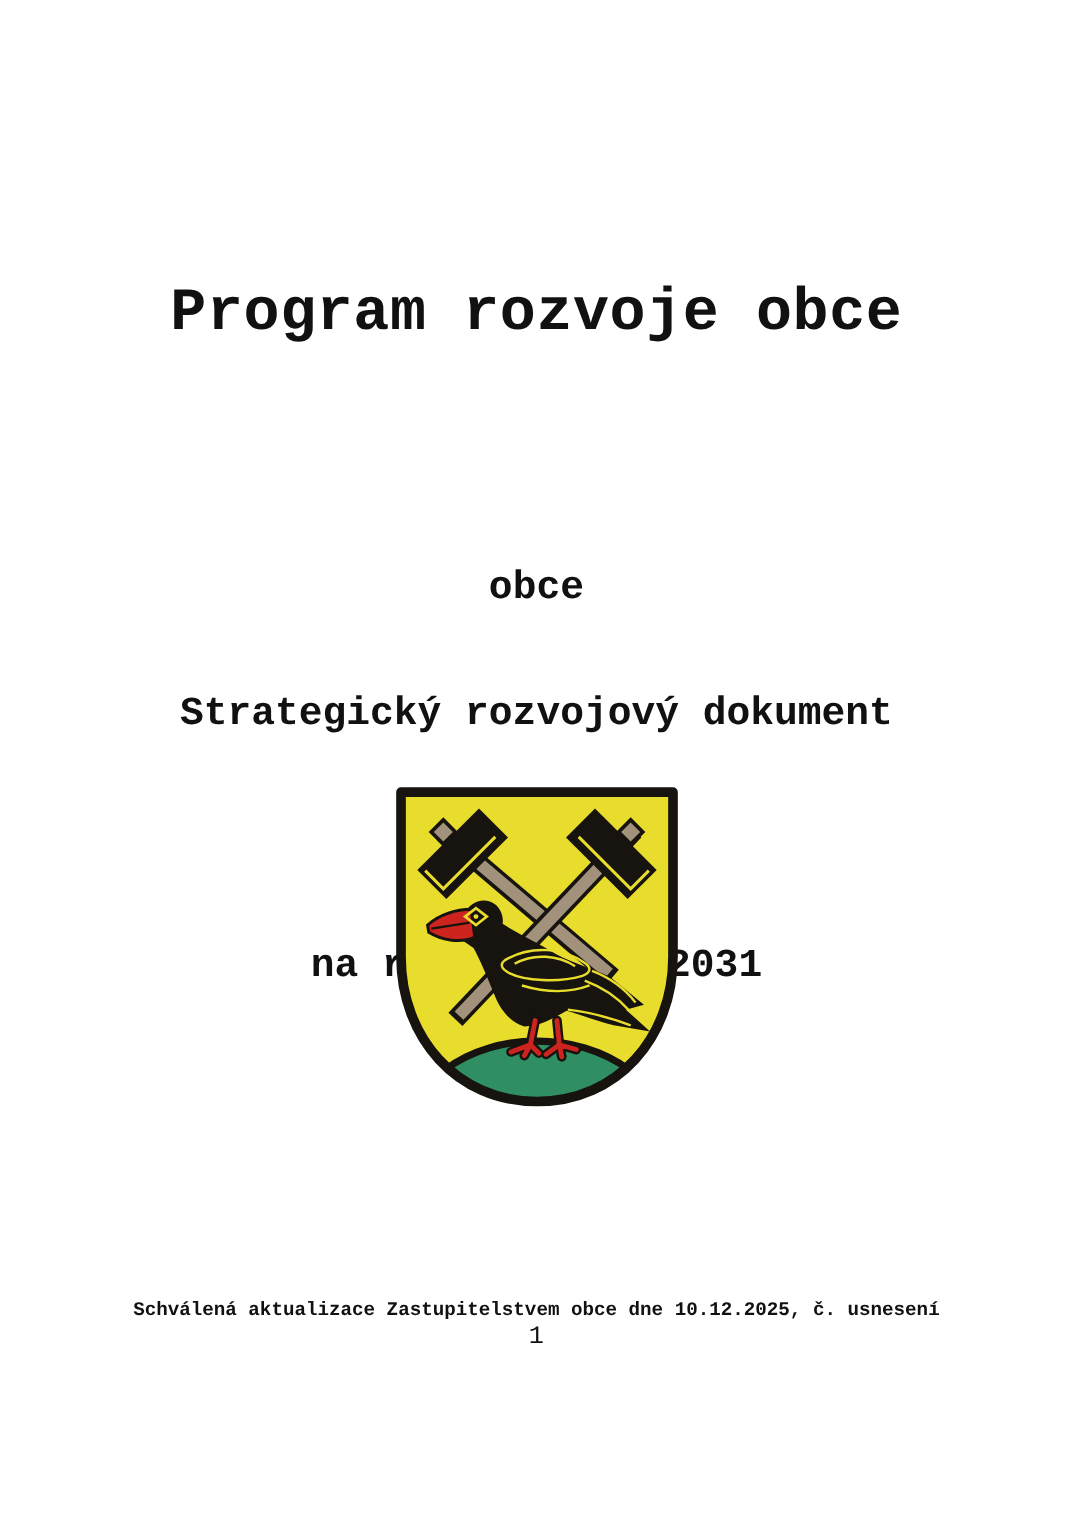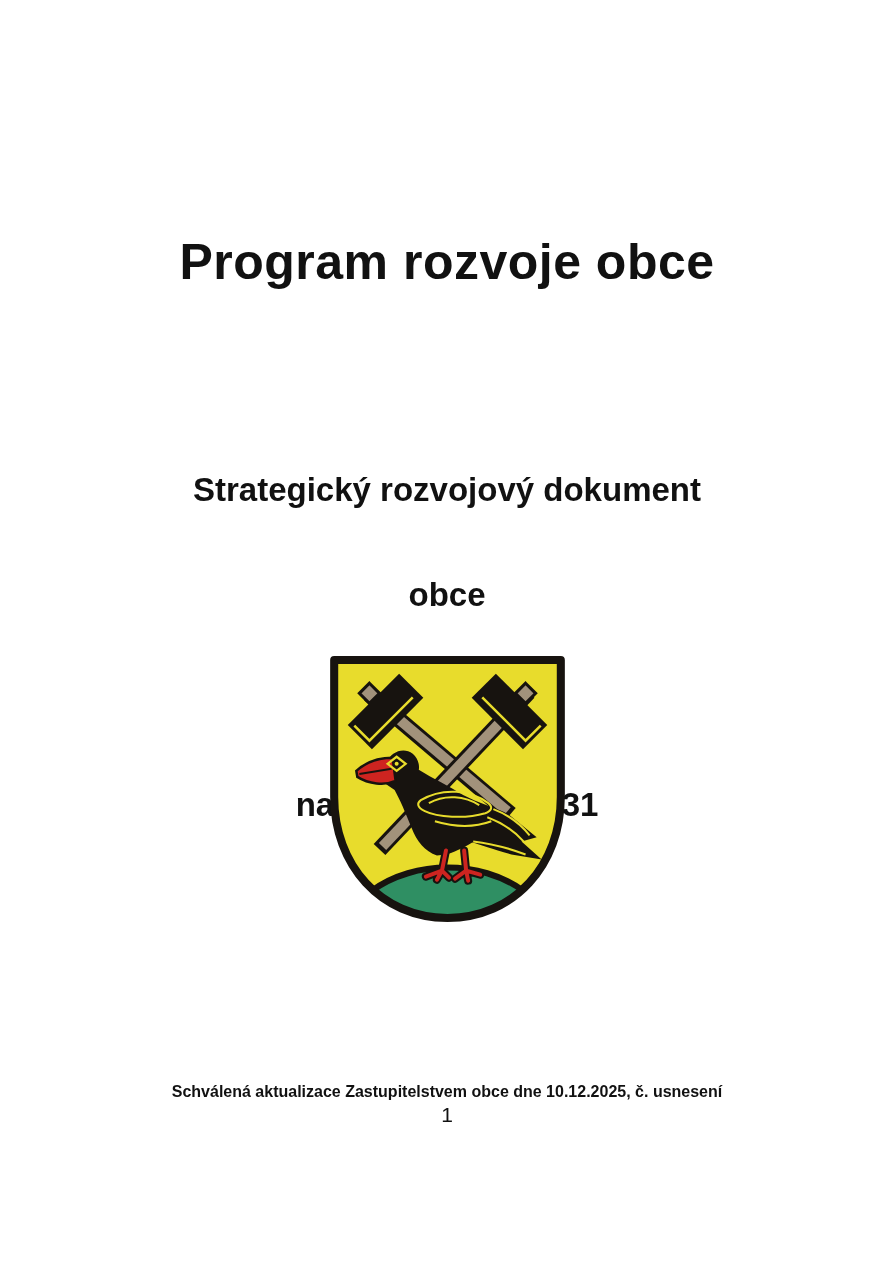--- a/index.html
+++ b/index.html
@@ -6,21 +6,21 @@
     margin: 0;
     padding: 0;
     background: #ffffff;
   }
   #page {
     position: relative;
     width: 894px;
     height: 1276px;
     background: #ffffff;
     overflow: hidden;
-    font-family: Liberation Sans, sans-serif;
+    font-family: Liberation Mono, monospace;
     color: #111111;
   }
   .centered-text {
     position: absolute;
     left: 0;
     right: 0;
     text-align: center;
     white-space: pre;
   }
   #doc-title {
@@ -62,22 +62,22 @@
   }
 </style>
 </head>
 <body>
 
 <div id="page">
 
   <div id="doc-title" class="centered-text">Program rozvoje obce</div>
 
   <div id="doc-subtitle" class="centered-text">
+    <div>obce</div>
     <div>Strategický rozvojový dokument</div>
-    <div>obce</div>
     <div>Horní Město</div>
     <div>na roky 2021 - 2031</div>
   </div>
 
   <div id="coat-of-arms-box">
     <svg viewBox="0 0 245 275" xmlns="http://www.w3.org/2000/svg">
       <defs>
         <clipPath id="shieldClip">
           <path d="M10,10 H235 V146 C235,213 189,266 122.5,266 C56,266 10,213 10,146 Z"></path>
         </clipPath>

